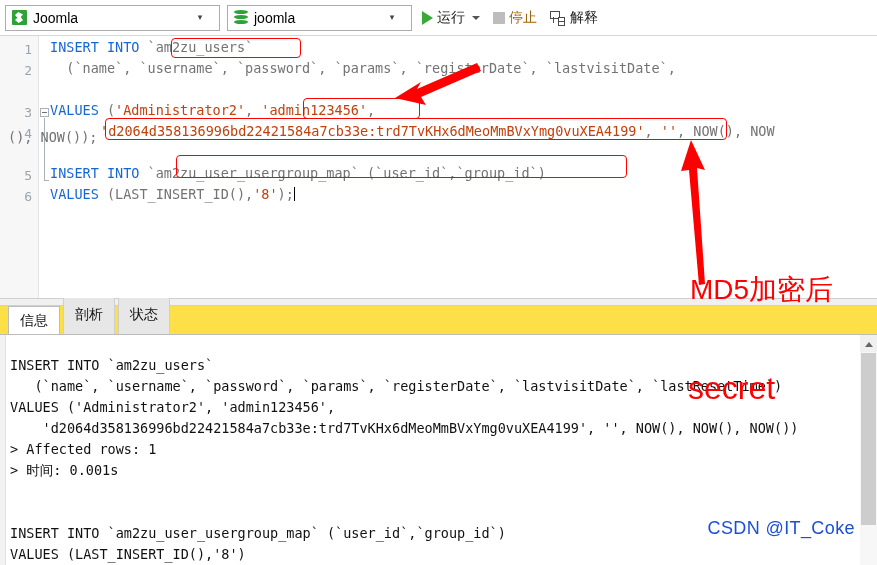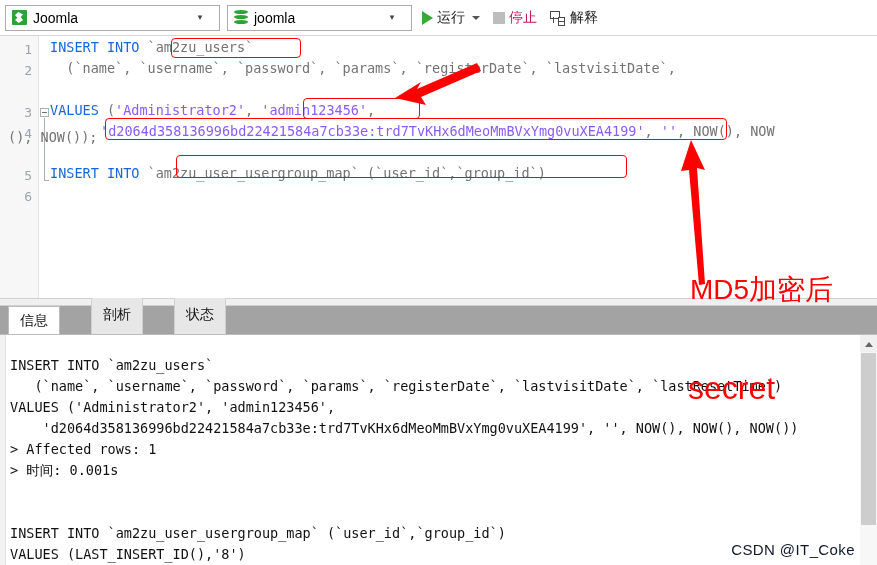--- a/index.html
+++ b/index.html
@@ -62,21 +62,21 @@
     background:#2ea138;border-radius:50%/50%;
   }
   .ico-db i:nth-child(1){top:0;}
   .ico-db i:nth-child(2){top:5px;}
   .ico-db i:nth-child(3){top:10px;}
   .tbtn{
     display:flex;align-items:center;gap:4px;
     height:26px;padding:0 3px;font-size:14px;color:#222;
     white-space:nowrap;
   }
-  .tbtn.disabled{color:#be185d;}
+  .tbtn.disabled{color:#a16207;}
   .tri-run{
     width:0;height:0;border-left:11px solid #3aa93a;
     border-top:7px solid transparent;border-bottom:7px solid transparent;
   }
   .caret-sm{
     width:0;height:0;border-top:4px solid #555;
     border-left:4px solid transparent;border-right:4px solid transparent;
     margin-left:3px;
   }
   .sq-stop{width:12px;height:12px;background:#bdbdbd;}
@@ -119,40 +119,40 @@
   #code{
     position:absolute;left:50px;top:0;right:0;bottom:0;
     font-family:"DejaVu Sans Mono","Liberation Mono",monospace;
     font-size:13.5px;
     line-height:21px;
     white-space:pre;
     color:#222;
   }
   .cl{position:absolute;left:0;white-space:pre;}
   .kw{color:#1667d6;}
-  .str{color:#8b5cf6;text-align:center;}
+  .str{color:#c2410c;text-align:center;}
   .plain{color:#737373;}
   .caret-bar{
     display:inline-block;width:1px;height:14px;background:#000;
     vertical-align:-2px;
   }
 
   
   .rbox{
     position:absolute;border:1.6px solid #ff0000;border-radius:4px;
     box-sizing:border-box;pointer-events:none;
   }
 
   
   #splitter{
     height:6px;background:#f0f0f0;border-top:1px solid #d0d0d0;border-bottom:1px solid #d0d0d0;
   }
   #tabs{
-    height:28px;background:#a3a3a3;display:flex;align-items:flex-end;
-    padding-left:8px;box-sizing:border-box;gap:28px;
+    height:28px;background:#fde047;display:flex;align-items:flex-end;
+    padding-left:8px;box-sizing:border-box;
   }
   .tab{
     height:40px;min-width:52px;padding:0 11px;
     display:flex;align-items:center;justify-content:center;
     font-size:14px;color:#111;
     background:#e7e7e7;border:1px solid #cfcfcf;border-bottom:none;
     margin-right:3px;box-sizing:border-box;
   }
   .tab.active{background:#ffffff;border-color:#bcbcbc;height:28px;}
   #console{
@@ -186,22 +186,22 @@
     position:absolute;left:1px;top:18px;width:15px;height:172px;background:#cdcdcd;
   }
 
   
   #overlay{position:absolute;left:0;top:0;width:877px;height:565px;pointer-events:none;}
   .ann-text{
     position:absolute;color:#ff0000;white-space:nowrap;
     font-family:"Liberation Sans","DejaVu Sans",sans-serif;
   }
   #watermark{
-    position:absolute;right:22px;bottom:7px;
-    color:#0f172a;font-size:15px;letter-spacing:.4px;
+    position:absolute;right:22px;bottom:26px;
+    color:#1d4ed8;font-size:18px;letter-spacing:.4px;
     font-family:"Liberation Sans","DejaVu Sans",sans-serif;
   }
 </style>
 </head>
 <body>
 
 <div id="toolbar">
 
   <div class="combo conn">
     <span class="ico-joomla"></span>
@@ -255,20 +255,21 @@
   <div class="foldline" style="top:82px;height:62px"></div>
   <div class="foldend" style="top:144px"></div>
 
   <div id="code">
     <div class="cl" style="top:1px"><span class="kw">INSERT INTO </span><span class="plain">`am2zu_users`</span></div>
     <div class="cl" style="top:22px"><span class="plain">  (`name`, `username`, `password`, `params`, `registerDate`, `lastvisitDate`,</span></div>
     <div class="cl" style="top:64px"><span class="kw">VALUES </span><span class="plain">(</span><span class="str">'Administrator2'</span><span class="plain">, </span><span class="str">'admin123456'</span><span class="plain">,</span></div>
     <div class="cl" style="top:85px;left:50px"><span class="str">'d2064d358136996bd22421584a7cb33e:trd7TvKHx6dMeoMmBVxYmg0vuXEA4199'</span><span class="plain">, </span><span class="str">''</span><span class="plain">, NOW(), NOW</span></div>
     <div class="cl" style="top:91px;left:-42px"><span class="plain">(), NOW());</span></div>
     <div class="cl" style="top:127px"><span class="kw">INSERT INTO </span><span class="plain">`am2zu_user_usergroup_map` (`user_id`,`group_id`)</span></div>
+    <div class="cl" style="top:148px"><span class="kw">VALUES </span><span class="plain">(LAST_INSERT_ID(),</span><span class="str">'8'</span><span class="plain">);</span><span class="caret-bar"></span></div>
   </div>
 </div>
 
 <div id="splitter"></div>
 
 <div id="tabs">
   <div class="tab active">
       <span>信息</span>
     </div>
   <div class="tab">

